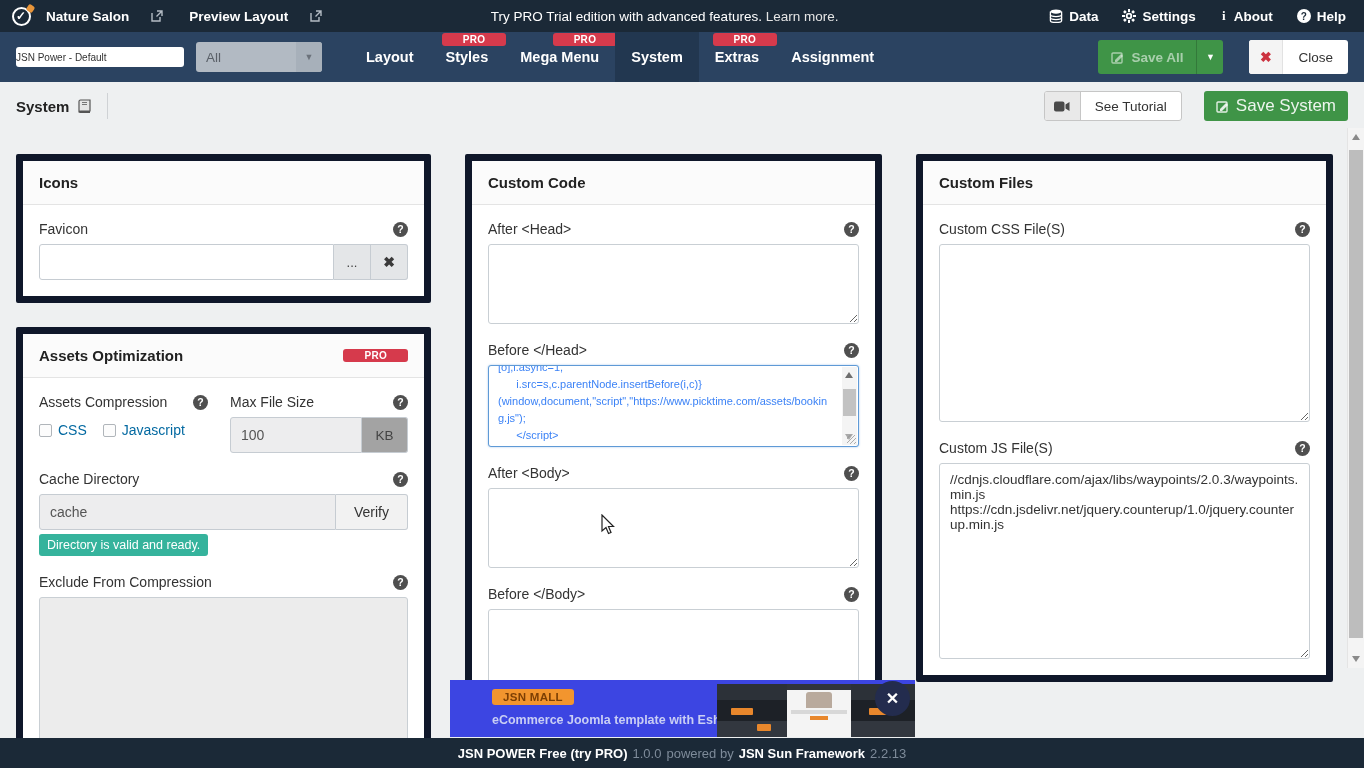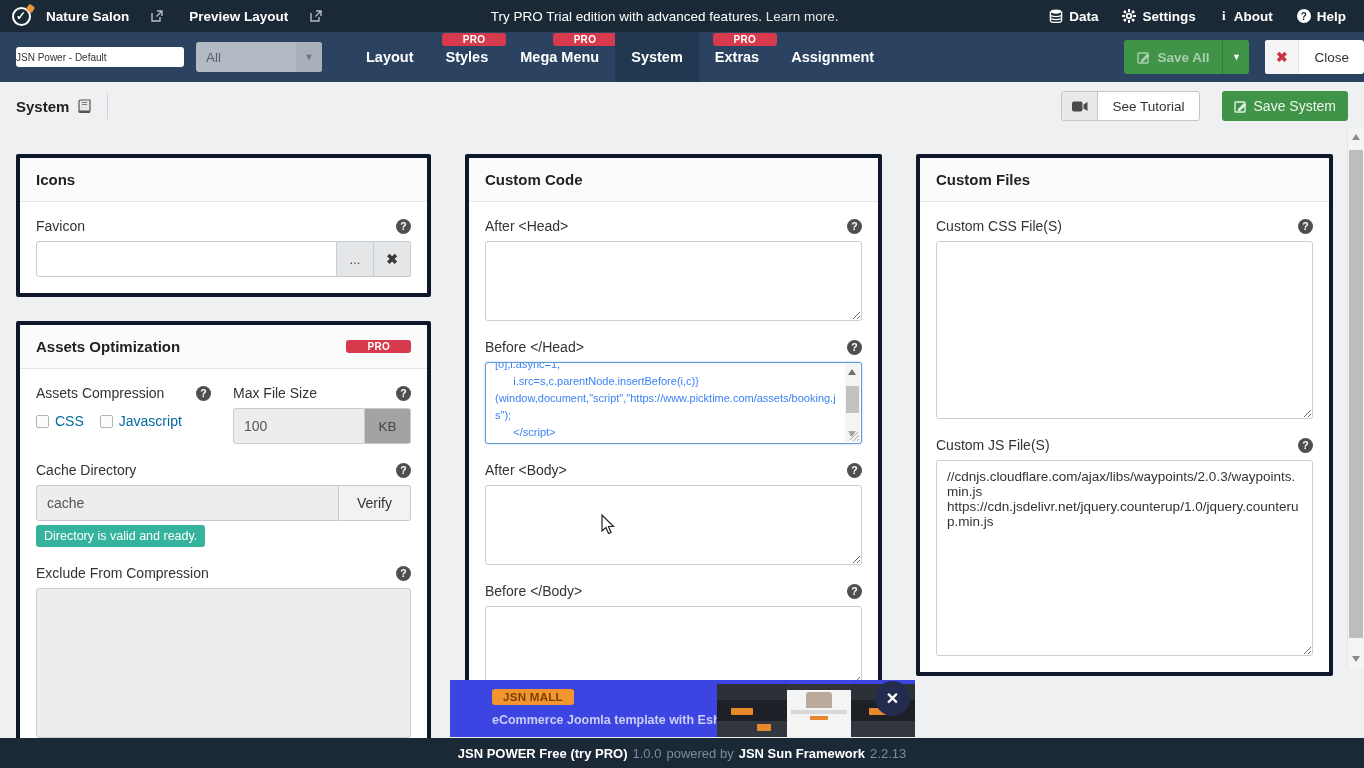--- a/index.html
+++ b/index.html
@@ -25,44 +25,44 @@
   
   .toolbar { position:absolute; top:32px; left:0; right:0; height:50px; background:#2b4361; display:flex; align-items:center; z-index:29; }
   .tpl-input { margin-left:16px; width:168px; height:20px; border:none; border-radius:3px; padding:0 0; font-size:10px; color:#333; font-family:inherit; }
   .filter-select { margin-left:12px; width:126px; height:30px; background:#b2bac3; border-radius:3px; display:flex; align-items:center; color:#5a6068; font-size:13.5px; cursor:default; position:relative; }
   .filter-select .val { padding-left:10px; }
   .filter-select .caret-box { position:absolute; right:0; top:0; bottom:0; width:26px; background:#a7b0ba; border-radius:0 3px 3px 0; display:flex; align-items:center; justify-content:center; color:#6b727b; font-size:9px; }
   .tabs { display:flex; height:100%; margin-left:28px; }
   .tab { position:relative; height:100%; display:flex; align-items:center; padding:0 16px; color:#fff; font-size:14.5px; font-weight:600; cursor:pointer; }
   .tab.active { background:#223750; }
   .pro-badge { position:absolute; top:1px; right:-2px; background:#d63a4c; color:#fff; font-size:10px; font-weight:700; padding:1px 21px; border-radius:3px; letter-spacing:.3px; }
-  .toolbar-right { margin-left:auto; display:flex; align-items:center; gap:16px; }
+  .toolbar-right { margin-left:auto; display:flex; align-items:center; gap:26px; padding-right:16px; }
   .saveall { display:flex; height:34px; border-radius:3px; overflow:hidden; cursor:pointer; }
   .saveall .main { background:#3f9447; color:rgba(255,255,255,.55); display:flex; align-items:center; gap:7px; padding:0 13px; font-size:13.5px; font-weight:600; }
   .saveall .caret { background:#3f9447; border-left:1px solid rgba(0,0,0,.18); width:27px; display:flex; align-items:center; justify-content:center; color:#fff; font-size:9px; }
   .closebtn { display:flex; height:34px; background:#fff; border-radius:3px; overflow:hidden; align-items:stretch; cursor:pointer; }
   .closebtn .x { width:34px; display:flex; align-items:center; justify-content:center; color:#cc3340; font-weight:700; font-size:14px; border-right:1px solid #e2e2e2; background:#f4f4f4; }
   .closebtn .lbl { display:flex; align-items:center; padding:0 15px; color:#333; font-size:13.5px; }
 
   
   .content { position:absolute; top:82px; left:0; right:0; bottom:0; overflow:hidden; }
   .page-head { height:48px; display:flex; align-items:center; padding:0 16px; }
   .page-title { font-size:15px; font-weight:700; color:#222; display:flex; align-items:center; gap:8px; }
   .ph-divider { width:1px; height:26px; background:#cfd2d5; margin-left:14px; }
   .ph-right { margin-left:auto; display:flex; align-items:center; gap:22px; }
   .tutorial-btn { display:flex; height:30px; border:1px solid #c6c6c6; border-radius:3px; overflow:hidden; background:#fff; cursor:pointer; }
   .tutorial-btn .cam { width:36px; background:#e9e9e9; border-right:1px solid #c6c6c6; display:flex; align-items:center; justify-content:center; }
   .tutorial-btn .lbl { display:flex; align-items:center; padding:0 14px; font-size:13.5px; color:#333; }
-  .save-system { height:30px; background:#3f9447; border-radius:3px; color:rgba(255,255,255,.9); display:flex; align-items:center; gap:7px; padding:0 12px; font-size:14px; cursor:pointer; }
+  .save-system { height:30px; background:#3f9447; border-radius:3px; color:rgba(255,255,255,.9); display:flex; align-items:center; gap:7px; padding:0 12px; font-size:17px; cursor:pointer; }
 
   .columns { display:flex; gap:34px; padding:0 31px 0 16px; align-items:flex-start; height:calc(100% - 48px); overflow:hidden; }
   .col1 { width:415px; flex:none; }
   .col2 { width:417px; flex:none; }
   .col3 { width:417px; flex:none; }
-  .panel { background:#fff; border:4px solid #0f172a; border-radius:2px; margin-top:24px; }
+  .panel { background:#fff; border:7px solid #0f172a; border-radius:2px; margin-top:24px; }
   .panel-head { padding:13px 16px; background:#fbfbfb; border-bottom:1px solid #e4e4e4; display:flex; align-items:center; justify-content:space-between; }
   .panel-title { font-size:15px; font-weight:700; color:#222; }
   .panel-body { padding:16px; }
   .lblrow { display:flex; align-items:center; justify-content:space-between; margin-bottom:7px; font-size:14px; color:#333; }
   .q { width:15px; height:15px; border-radius:50%; background:#4f4f4f; color:#fff; font-size:10.5px; font-weight:700; display:flex; align-items:center; justify-content:center; cursor:pointer; }
   .igroup { display:flex; }
   .igroup input { flex:1; height:36px; border:1px solid #c6ccd2; border-radius:3px 0 0 3px; padding:0 10px; font-size:14px; font-family:inherit; color:#333; min-width:0; }
   .addon-btn { width:37px; height:36px; background:#e4e6e8; border:1px solid #c6ccd2; border-left:none; display:flex; align-items:center; justify-content:center; color:#444; font-size:13px; cursor:pointer; }
   .addon-btn:last-child { border-radius:0 3px 3px 0; }
   .addon-btn.bold-x { font-weight:800; font-size:14px; color:#3a3a3a; }

